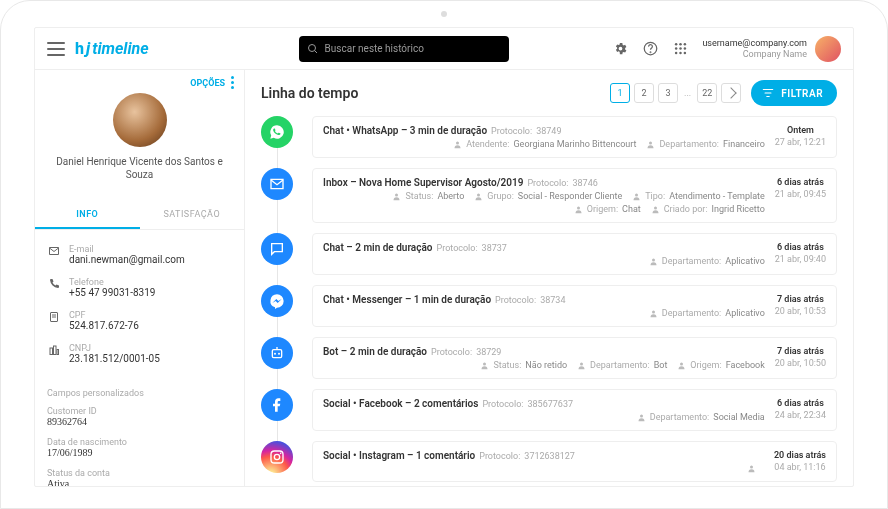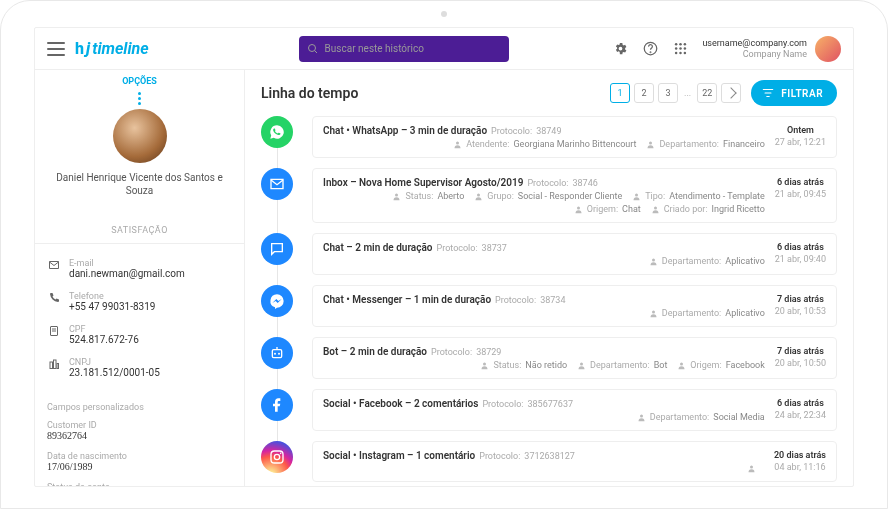--- a/index.html
+++ b/index.html
@@ -5,31 +5,31 @@
   * { box-sizing: border-box; margin: 0; padding: 0; }
   body { font-family: -apple-system, BlinkMacSystemFont, "Segoe UI", Roboto, Arial, sans-serif; background: #fff; width: 888px; height: 509px; overflow: hidden; position: relative; }
   .laptop-frame { width: 888px; height: 509px; background: #fff; border-radius: 30px 30px 0 0; border: 1px solid #e8e8e8; position: relative; padding-top: 26px; }
   .camera { position: absolute; top: 10px; left: 50%; transform: translateX(-50%); width: 6px; height: 6px; border-radius: 50%; background: #ddd; }
   .screen { width: 820px; height: 460px; margin: 0 auto; background: #fff; border: 1px solid #eee; border-radius: 2px; overflow: hidden; display: flex; flex-direction: column; font-size: 11px; color: #333; }
   .top-bar { height: 42px; display: flex; align-items: center; padding: 0 12px; gap: 10px; border-bottom: 1px solid #eee; }
   .hamburger { width: 18px; height: 14px; display: flex; flex-direction: column; justify-content: space-between; cursor: pointer; }
   .hamburger span { height: 2px; background: #666; border-radius: 1px; }
   .logo { font-weight: 700; font-size: 16px; color: #00aee6; display: flex; align-items: center; gap: 2px; font-style: italic;}
   .logo .h { color:#00aee6; font-style: normal; font-weight: 800;}
-  .search-box { flex: 0 0 210px; margin-left: 140px; height: 26px; background: #4c1d95; border-radius: 4px; display: flex; align-items: center; padding: 0 8px; gap: 6px; color: #999; font-size: 10px; }
+  .search-box { flex: 0 0 210px; margin-left: 140px; height: 26px; background: #000000; border-radius: 4px; display: flex; align-items: center; padding: 0 8px; gap: 6px; color: #999; font-size: 10px; }
   .top-icons { margin-left: auto; display: flex; align-items: center; gap: 14px; }
   .top-icons .icn { width: 16px; height: 16px; color: #666; cursor: pointer; display:flex; align-items:center; justify-content:center; }
   .user-block { display: flex; align-items: center; gap: 8px; }
   .user-block .txt { text-align: right; font-size: 9px; line-height: 1.2; }
   .user-block .txt div:first-child { color: #333; }
   .user-block .txt div:last-child { color: #999; }
   .user-avatar { width: 26px; height: 26px; border-radius: 50%; background: linear-gradient(135deg,#f7b267,#e05263); }
   .body { flex: 1; display: flex; overflow: hidden; }
   .left-panel { width: 210px; border-right: 1px solid #eee; overflow-y: auto; padding-bottom: 10px; }
-  .options-row { display: flex; justify-content: flex-end; align-items: center; padding: 6px 10px 0; gap: 6px; color: #00aee6; font-size: 9px; font-weight: 700; flex-direction: column; }
+  .options-row { display: flex; justify-content: flex-end; align-items: center; padding: 6px 10px 0; gap: 6px; color: #00aee6; font-size: 9px; font-weight: 700; }
   .dots-v { display: flex; flex-direction: column; gap: 2px; }
   .dots-v span { width: 3px; height: 3px; background: #00aee6; border-radius: 50%; }
   .profile { display: flex; flex-direction: column; align-items: center; padding: 4px 16px 10px; }
   .profile-avatar { width: 54px; height: 54px; border-radius: 50%; background: radial-gradient(circle at 40% 35%, #e8c39e 0%, #a56b3a 60%, #5a3418 100%); margin-bottom: 8px; }
   .profile-name { text-align: center; font-size: 10px; color: #555; line-height: 1.3; }
   .tabs { display: flex; border-bottom: 1px solid #eee; margin-top: 10px; }
   .tab { flex: 1; text-align: center; padding: 8px 0; font-size: 9px; color: #aaa; letter-spacing: .5px; cursor: pointer; }
   .tab.active { color: #00aee6; border-bottom: 2px solid #00aee6; font-weight: 600; }
   .fields { padding: 8px 12px; }
   .field { display: flex; gap: 8px; padding: 6px 0; align-items: flex-start; }
@@ -142,20 +142,21 @@
               <span></span>
               <span></span>
               <span></span>
             </div>
         </div>
         <div class="profile">
           <div class="profile-avatar"></div>
           <div class="profile-name">Daniel Henrique Vicente dos Santos e Souza</div>
         </div>
         <div class="tabs">
+          <div class="tab active">INFO</div>
           <div class="tab">SATISFAÇÃO</div>
         </div>
         <div class="fields">
           <div class="field">
             <div class="ficon">
                 <svg width="12" height="12" viewBox="0 0 24 24" fill="#666">
                   <path d="M3 5h18v14H3z" fill="none" stroke="#666" stroke-width="2"></path>
                   <path d="M3 6l9 7 9-7" fill="none" stroke="#666" stroke-width="2"></path>
                 </svg>
               </div>

